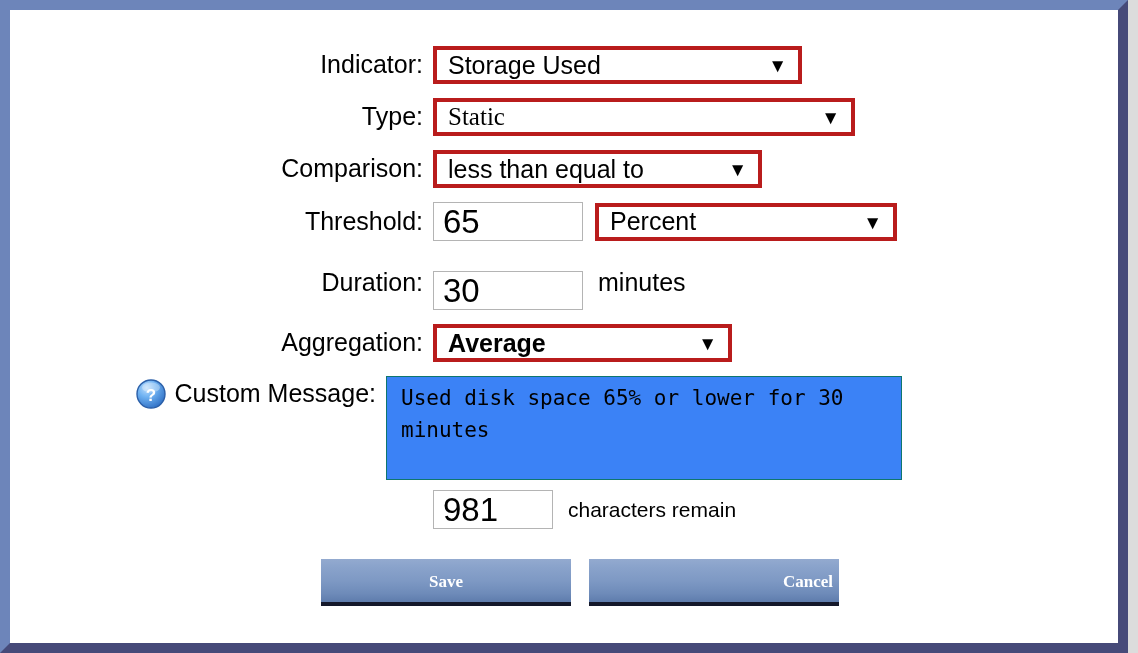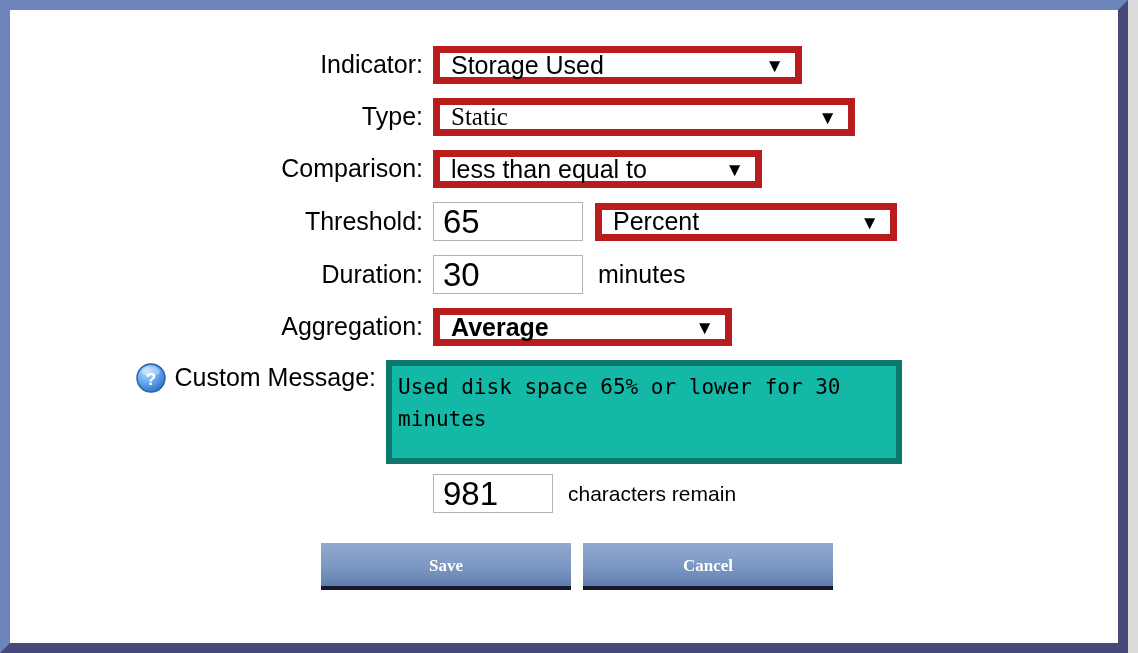--- a/index.html
+++ b/index.html
@@ -54,21 +54,21 @@
   }
   .row-field {
     display: flex;
     align-items: center;
   }
 
   
   .sel {
     position: relative;
     box-sizing: border-box;
-    border: 7px solid #b91c1c;
+    border: 4px solid #b91c1c;
     background: #fff;
     height: 38px;
     display: flex;
     align-items: center;
     font-size: 25px;
     color: #000;
     padding-left: 11px;
     padding-right: 40px;
     white-space: nowrap;
   }
@@ -93,21 +93,21 @@
     border: 1px solid #b4b4b4;
     background: #fff;
     height: 39px;
     font-size: 33px;
     color: #000;
     padding-left: 9px;
     display: flex;
     align-items: center;
   }
   .txt-threshold { width: 150px; }
-  .txt-duration  { width: 150px; }
+  .txt-duration  { width: 150px; margin-top: 16px; }
   .txt-chars     { width: 120px; }
 
   .suffix {
     font-size: 25px;
     color: #000;
     margin-left: 15px;
     white-space: nowrap;
   }
   .suffix-small { font-size: 21px; }
 
@@ -125,27 +125,27 @@
     display: flex;
     align-items: center;
     justify-content: flex-end;
     padding-top: 2px;
   }
 
   .textarea-box {
     box-sizing: border-box;
     width: 516px;
     height: 104px;
-    border: 6px solid #0f766e;
-    background: #14b8a6;
+    border: 1px solid #0f766e;
+    background: #3b82f6;
     font-family: "DejaVu Sans Mono", monospace;
     font-size: 21px;
     line-height: 1.5;
     color: #000;
-    padding: 6px 6px;
+    padding: 6px 14px;
     white-space: pre-wrap;
     overflow: hidden;
   }
 
   .row-chars { margin-top: 8px; margin-bottom: 0; }
   .row-chars .row-label { width: 423px; }
 
   
   .row-buttons {
     display: flex;
@@ -162,21 +162,21 @@
     background: linear-gradient(to bottom, #93aacf 0%, #8aa3cb 18%, #7e99c4 50%, #6e8bb9 80%, #5e7cac 100%);
     color: #ffffff;
     font-family: Liberation Serif, serif;
     font-size: 17px;
     font-weight: bold;
     text-align: center;
     line-height: 43px;
     cursor: pointer;
     overflow: hidden;
   }
-  .btn-cancel { margin-left: 12px; }
+  .btn-cancel { margin-left: 18px; text-align: right; }
 </style>
 </head>
 <body>
 
 <div id="frame">
   <div id="form-area">
 
     <div class="row" style="margin-top:36px;">
       <div class="row-label">Indicator:</div>
       <div class="row-field">

